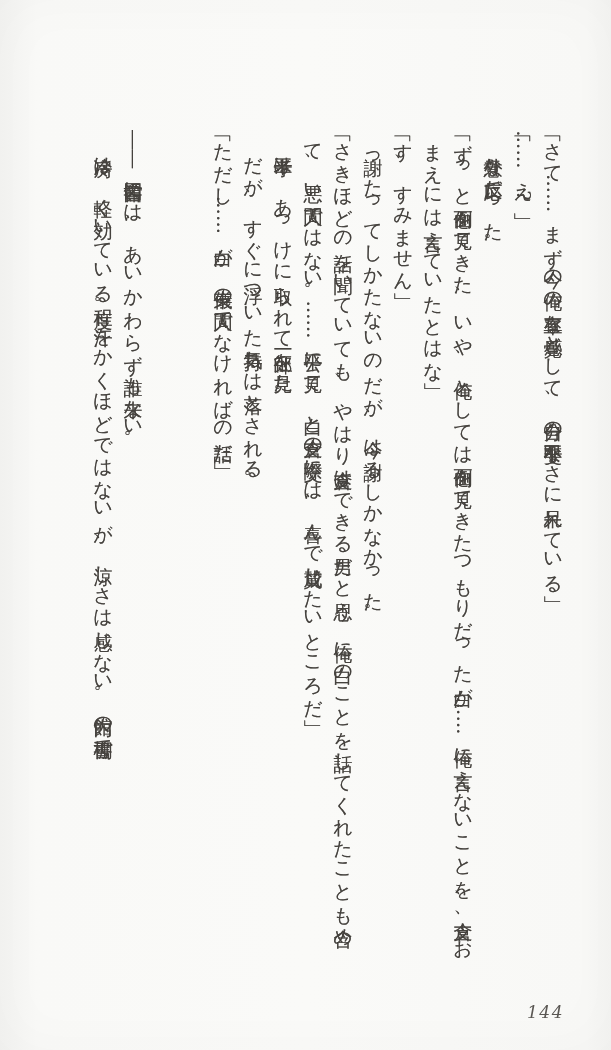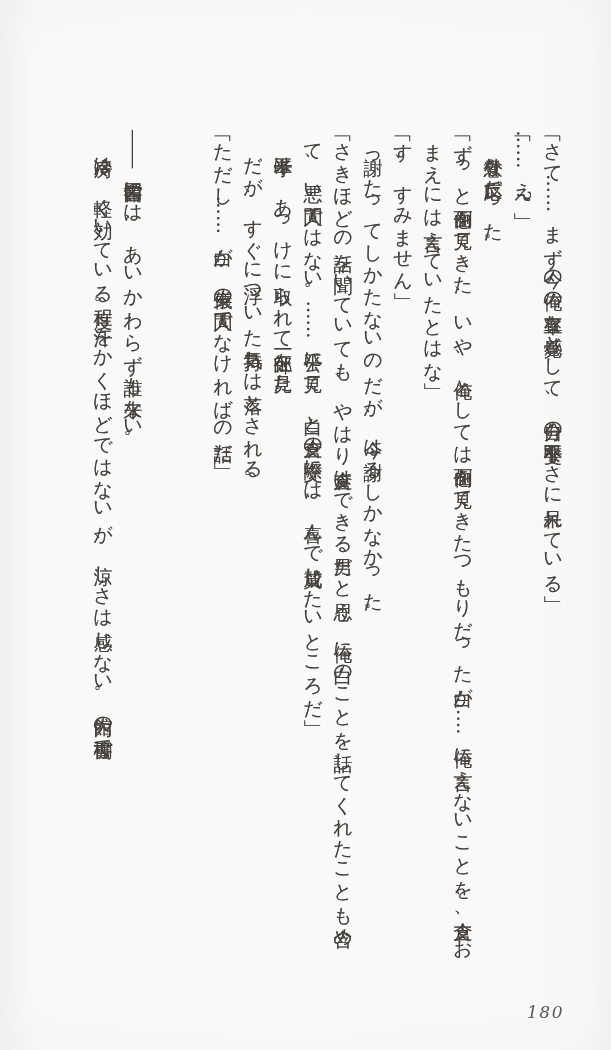--- a/index.html
+++ b/index.html
@@ -63,14 +63,14 @@
       <p class="">「ずっと面倒を見てきた、いや、俺としては面倒を見てきたつもりだった白が……俺に言えないことを、支倉、おまえには言えていたとはな」</p>
       <p class="">「す、すみません」</p>
       <p class="indent">謝ったってしかたないのだが、今は謝るしかなかった。</p>
       <p class="">「さきほどの話を聞いていても、やはり支倉はできる男だと思う。俺に白のことを話してくれたことも含めて、悪い人間ではない。……公平に見て、白と支倉の交際には、喜んで賛成したいところだ」</p>
       <p class="indent">孝平は、あっけに取られて征一郎を見た。</p>
       <p class="indent">だが、すぐに浮ついた気持ちは落とされる。</p>
       <p class="">「ただし……白が、東儀の人間でなければの話だ」</p>
       <p class=" section-break">――図書館には、あいかわらず誰も来ない。</p>
       <p class="indent">冷房は、軽く効いている程度。汗をかくほどではないが、涼しさは感じない。館内の書棚で、</p>
     </div>
-  <div class="page-number">180</div>
+  <div class="page-number">144</div>
 </div>
 
 </body></html>

